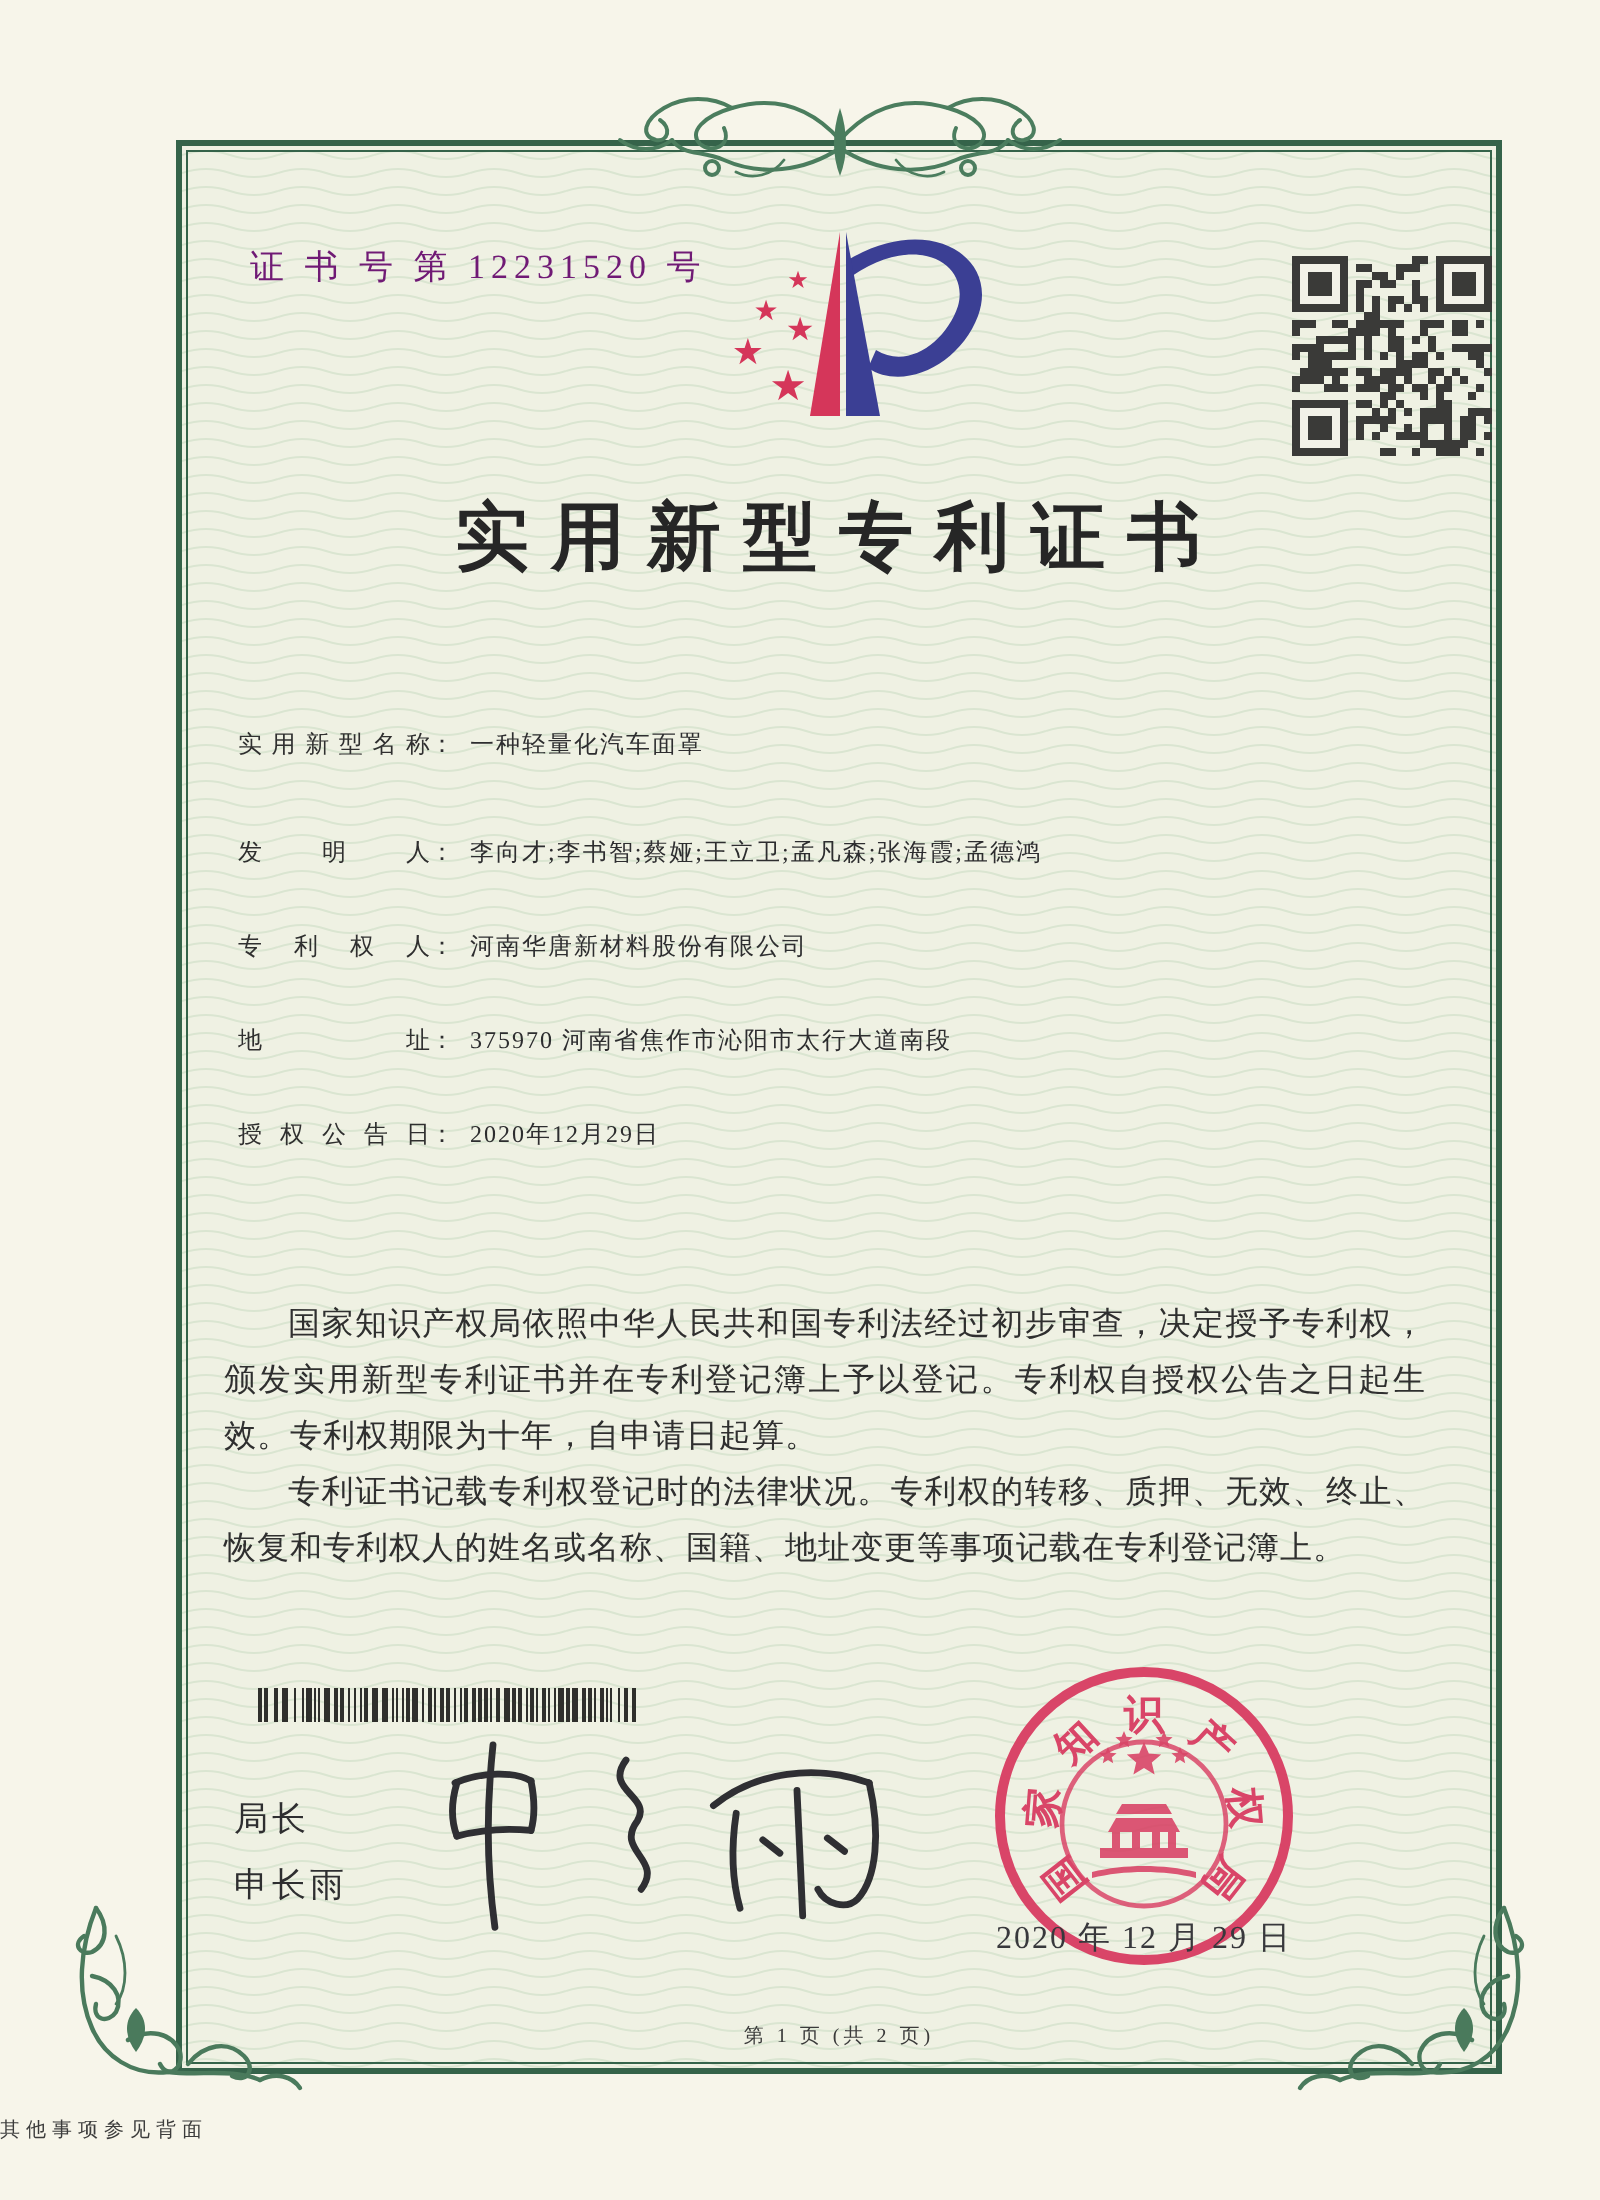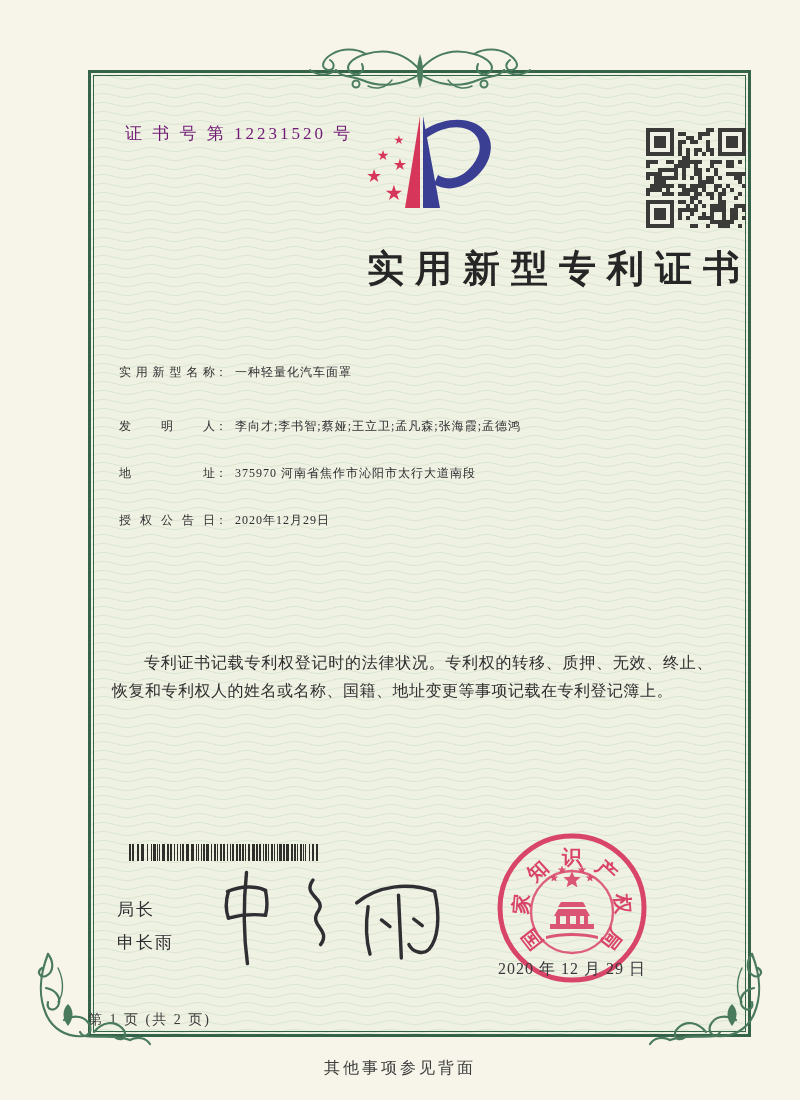--- a/index.html
+++ b/index.html
@@ -13,43 +13,43 @@
     position:absolute;left:88px;top:70px;width:663px;height:967px;
     border:3px solid #35634a;box-sizing:border-box;background:#eff1e3;
   }
   .frame-inner{position:absolute;inset:2px;border:1px solid #35634a;}
   .guilloche{position:absolute;inset:0;width:100%;height:100%;}
   .abs{position:absolute;}
   .cert-number{left:125px;top:122px;font-size:17px;letter-spacing:3px;color:#701a75;z-index:2;}
   .logo{left:342px;top:104px;width:180px;height:122px;z-index:2;}
   .qr{left:646px;top:128px;width:100px;height:100px;z-index:2;}
   .title{
-    left:88px;top:244px;width:663px;text-align:right;z-index:2;
+    left:88px;top:244px;width:663px;text-align:center;z-index:2;
     font-size:37px;font-weight:600;letter-spacing:11px;color:#262626;
   }
   .fields{left:119px;top:330px;width:566px;z-index:2;font-size:12px;margin-top:33px;}
   .frow{position:relative;line-height:18px;margin-bottom:29px;white-space:nowrap;}
   .frow.first{margin-bottom:36px;}
   .flabel{
     display:inline-block;width:96px;text-align:justify;text-align-last:justify;
     vertical-align:top;color:#2f2f2f;
   }
   .colon{margin-right:8px;}
   .fvalue{letter-spacing:1px;color:#2d2d2f;}
   .pair2{position:absolute;left:290px;top:0;}
   .paras{left:112px;top:649px;width:601px;z-index:2;font-size:16px;line-height:28px;
     text-align:justify;color:#2f2f2f;}
   .paras p{margin:0;text-indent:2em;letter-spacing:0.5px;}
   .barcode{left:128px;top:844px;width:193px;height:17px;z-index:2;}
   .officer{left:117px;top:893px;z-index:3;font-size:17px;line-height:33px;letter-spacing:2px;color:#2e2e30;}
   .signature{left:218px;top:864px;width:228px;height:110px;z-index:3;}
   .seal{left:492px;top:828px;width:160px;height:160px;z-index:2;opacity:.93;}
   .seal-date{left:498px;top:959px;width:175px;z-index:4;font-size:16px;letter-spacing:1px;color:#38383c;}
-  .page-info{left:88px;top:1011px;width:663px;text-align:left;z-index:2;font-size:14px;letter-spacing:2px;color:#3a3a3a;}
-  .back-note{left:0;top:1058px;width:800px;text-align:center;z-index:2;font-size:16px;letter-spacing:3px;color:#3c3c3c;}
+  .page-info{left:88px;top:1011px;width:663px;text-align:center;z-index:2;font-size:10px;letter-spacing:2px;color:#3a3a3a;}
+  .back-note{left:0;top:1058px;width:800px;text-align:left;z-index:2;font-size:10px;letter-spacing:3px;color:#3c3c3c;}
   .orn-top{left:298px;top:40px;width:244px;height:58px;z-index:3;}
   .orn-bl{left:34px;top:948px;width:120px;height:118px;z-index:3;}
   .orn-br{left:646px;top:948px;width:120px;height:118px;z-index:3;transform:scaleX(-1);}
 </style>
 </head>
 <body>
 
 <div class="frame">
   <svg class="guilloche">
     <defs>
@@ -339,28 +339,32 @@
 <div class="abs title">实用新型专利证书</div>
 
 <div class="abs fields">
   <div class="frow first">
     <span class="flabel">实用新型名称</span><span class="colon">：</span><span class="fvalue">一种轻量化汽车面罩</span>
   </div>
   <div class="frow">
     <span class="flabel">发明人</span><span class="colon">：</span><span class="fvalue">李向才;李书智;蔡娅;王立卫;孟凡森;张海霞;孟德鸿</span>
   </div>
   <div class="frow">
+    <span class="flabel">专利权人</span><span class="colon">：</span><span class="fvalue">河南华唐新材料股份有限公司</span>
+  </div>
+  <div class="frow">
     <span class="flabel">地址</span><span class="colon">：</span><span class="fvalue">375970 河南省焦作市沁阳市太行大道南段</span>
   </div>
   <div class="frow">
     <span class="flabel">授权公告日</span><span class="colon">：</span><span class="fvalue">2020年12月29日</span>
   </div>
 </div>
 
 <div class="abs paras">
+  <p>国家知识产权局依照中华人民共和国专利法经过初步审查，决定授予专利权，颁发实用新型专利证书并在专利登记簿上予以登记。专利权自授权公告之日起生效。专利权期限为十年，自申请日起算。</p>
   <p>专利证书记载专利权登记时的法律状况。专利权的转移、质押、无效、终止、恢复和专利权人的姓名或名称、国籍、地址变更等事项记载在专利登记簿上。</p>
 </div>
 
 <svg class="abs barcode" viewBox="0 0 193 17" preserveAspectRatio="none" id="bar-svg">
     <rect x="1" y="0" width="2" height="17" fill="#2f2f2c"></rect>
     <rect x="4" y="0" width="2" height="17" fill="#2f2f2c"></rect>
     <rect x="9" y="0" width="2" height="17" fill="#2f2f2c"></rect>
     <rect x="13" y="0" width="3" height="17" fill="#2f2f2c"></rect>
     <rect x="19" y="0" width="1" height="17" fill="#2f2f2c"></rect>
     <rect x="23" y="0" width="1" height="17" fill="#2f2f2c"></rect>

